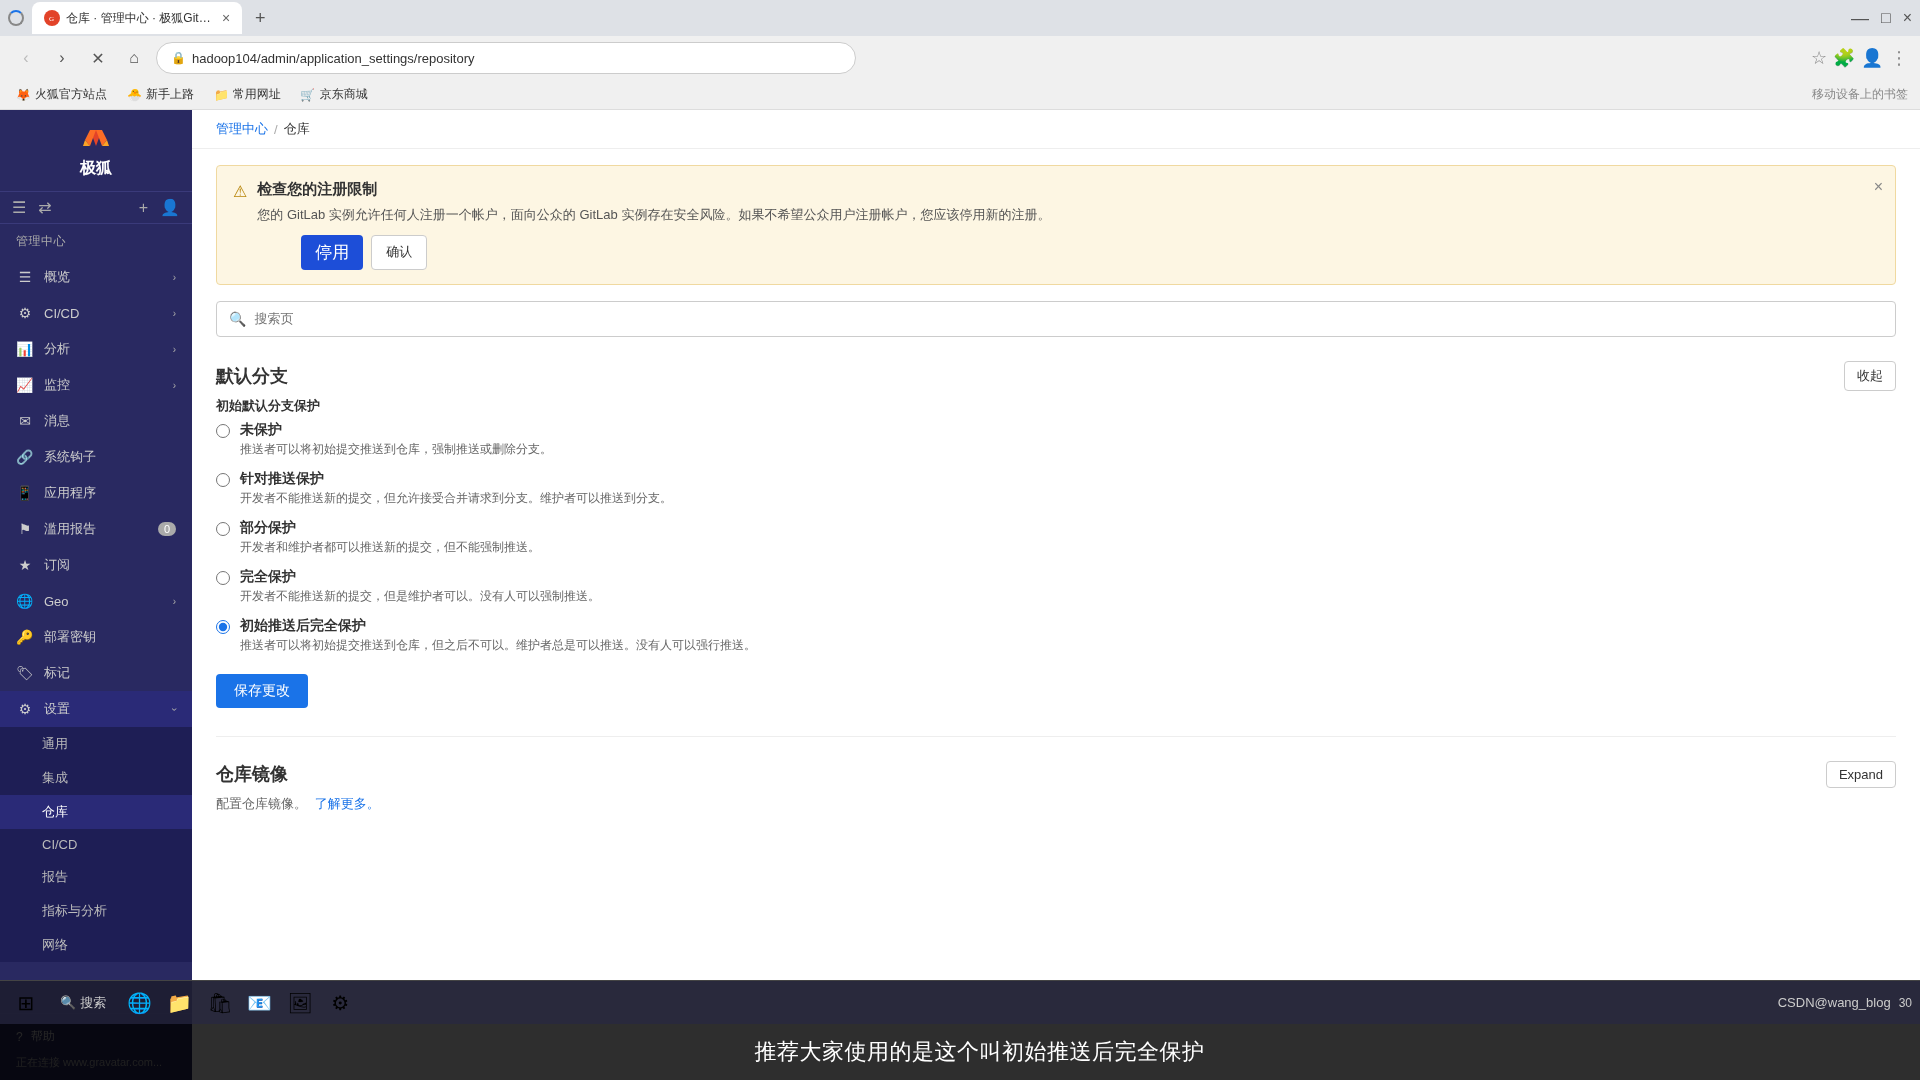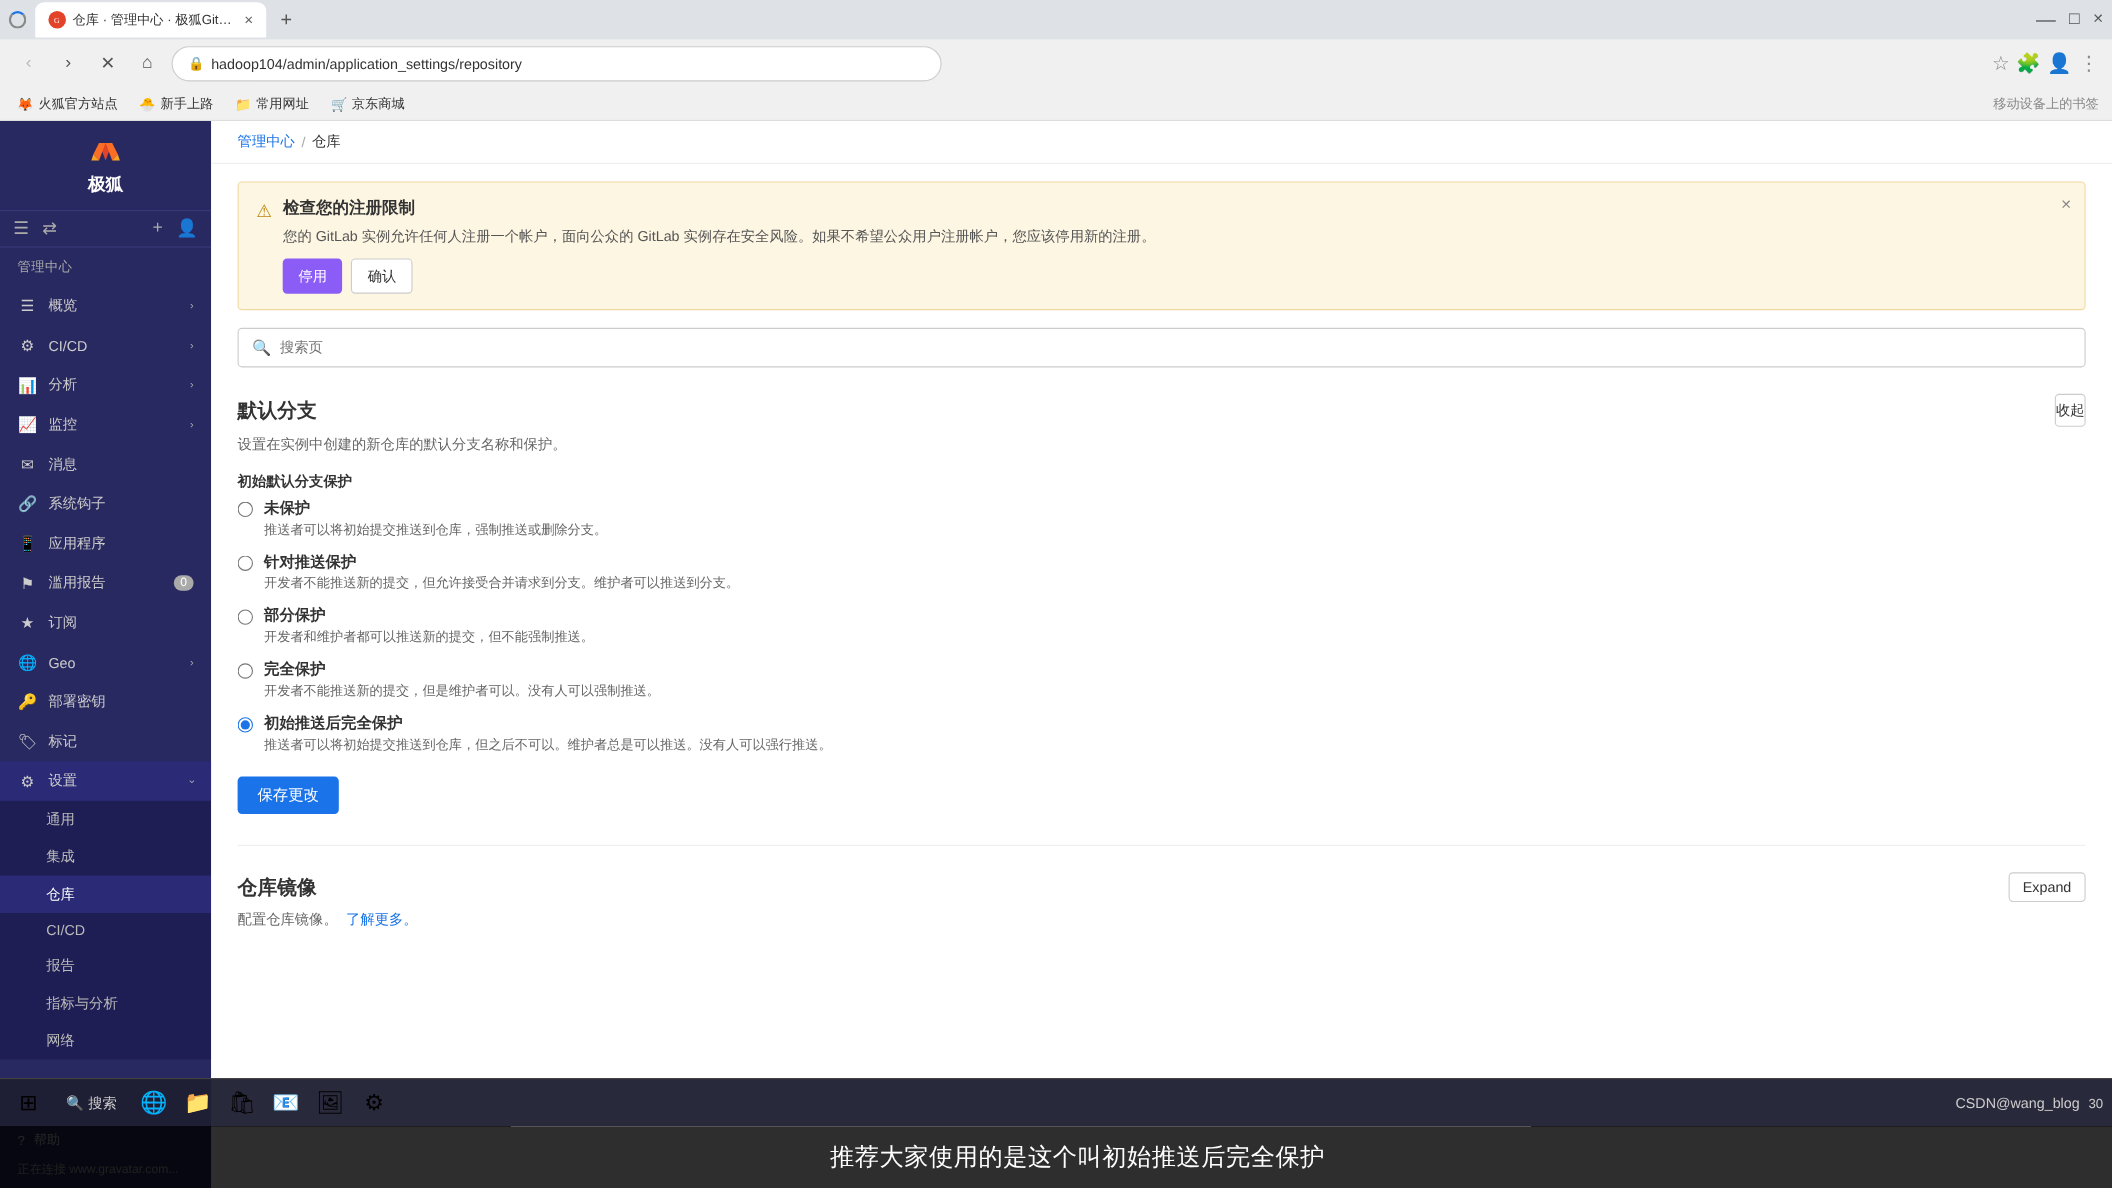--- a/index.html
+++ b/index.html
@@ -50,35 +50,35 @@
     .breadcrumb-current { color: #333; }
 
     
     .alert-banner { background: #fdf6e3; border: 1px solid #f0d9a0; margin: 16px 24px; padding: 14px 16px; border-radius: 4px; position: relative; display: flex; align-items: flex-start; gap: 10px; }
     .alert-icon { font-size: 16px; color: #b8860b; flex-shrink: 0; margin-top: 2px; }
     .alert-content { flex: 1; }
     .alert-title { font-size: 15px; font-weight: bold; color: #333; margin-bottom: 6px; }
     .alert-desc { font-size: 13px; color: #555; line-height: 1.5; }
     .alert-actions { display: flex; gap: 8px; margin-top: 10px; }
     .alert-close { position: absolute; right: 12px; top: 12px; cursor: pointer; color: #888; font-size: 16px; }
-    .btn-disable { background: #8b5cf6; color: #fff; border: none; padding: 6px 14px; border-radius: 4px; cursor: pointer; font-size: 13px; }
+    .btn-disable { background: #1d4ed8; color: #fff; border: none; padding: 6px 14px; border-radius: 4px; cursor: pointer; font-size: 17px; margin-left: 44px; }
     .btn-confirm { background: #fff; color: #333; border: 1px solid #ccc; padding: 6px 14px; border-radius: 4px; cursor: pointer; font-size: 13px; }
 
     
     .page-body { padding: 0 24px 24px 24px; }
     .search-bar { display: flex; align-items: center; border: 1px solid #ccc; border-radius: 4px; padding: 0 12px; height: 36px; gap: 8px; margin-bottom: 24px; }
     .search-bar input { border: none; outline: none; flex: 1; font-size: 13px; color: #333; background: transparent; }
     .search-icon-small { color: #aaa; font-size: 14px; }
 
     
     .section { margin-bottom: 28px; }
     .section-header { display: flex; align-items: center; justify-content: space-between; margin-bottom: 6px; }
     .section-title { font-size: 18px; font-weight: bold; color: #333; }
     .section-desc { font-size: 13px; color: #666; margin-bottom: 16px; line-height: 1.5; }
-    .btn-collapse { background: #fff; border: 1px solid #ccc; padding: 5px 0; border-radius: 4px; cursor: pointer; font-size: 13px; color: #333; }
+    .btn-collapse { background: #fff; border: 1px solid #ccc; padding: 5px 12px; border-radius: 4px; cursor: pointer; font-size: 13px; color: #333; }
     .btn-expand { background: #fff; border: 1px solid #ccc; padding: 5px 12px; border-radius: 4px; cursor: pointer; font-size: 13px; color: #333; }
 
     
     .form-group { margin-bottom: 14px; }
     .form-label { font-size: 13px; font-weight: 600; color: #333; margin-bottom: 6px; display: block; }
     .form-input { width: 100%; height: 36px; border: 1px solid #ccc; border-radius: 4px; padding: 0 12px; font-size: 14px; color: #333; outline: none; }
     .form-hint { font-size: 12px; color: #888; margin-top: 4px; }
     .form-hint code { background: #f0f0f0; padding: 1px 4px; border-radius: 3px; font-family: monospace; }
 
     
@@ -335,21 +335,20 @@
       <div class="search-bar">
         <span class="search-icon-small">🔍</span>
         <input type="text" placeholder="搜索页" style="">
       </div>
 
       <div class="section">
         <div class="section-header">
           <h2 class="section-title">默认分支</h2>
           <button class="btn-collapse">收起</button>
         </div>
-        <p class="section-desc">设置在实例中创建的新仓库的默认分支名称和保护。</p>
 
         
 
         
         <div class="form-group">
           <label class="form-label">初始默认分支保护</label>
           <div class="radio-group">
 
             <div class="radio-item">
               <input type="radio" name="protection" id="unprotected" style="">

